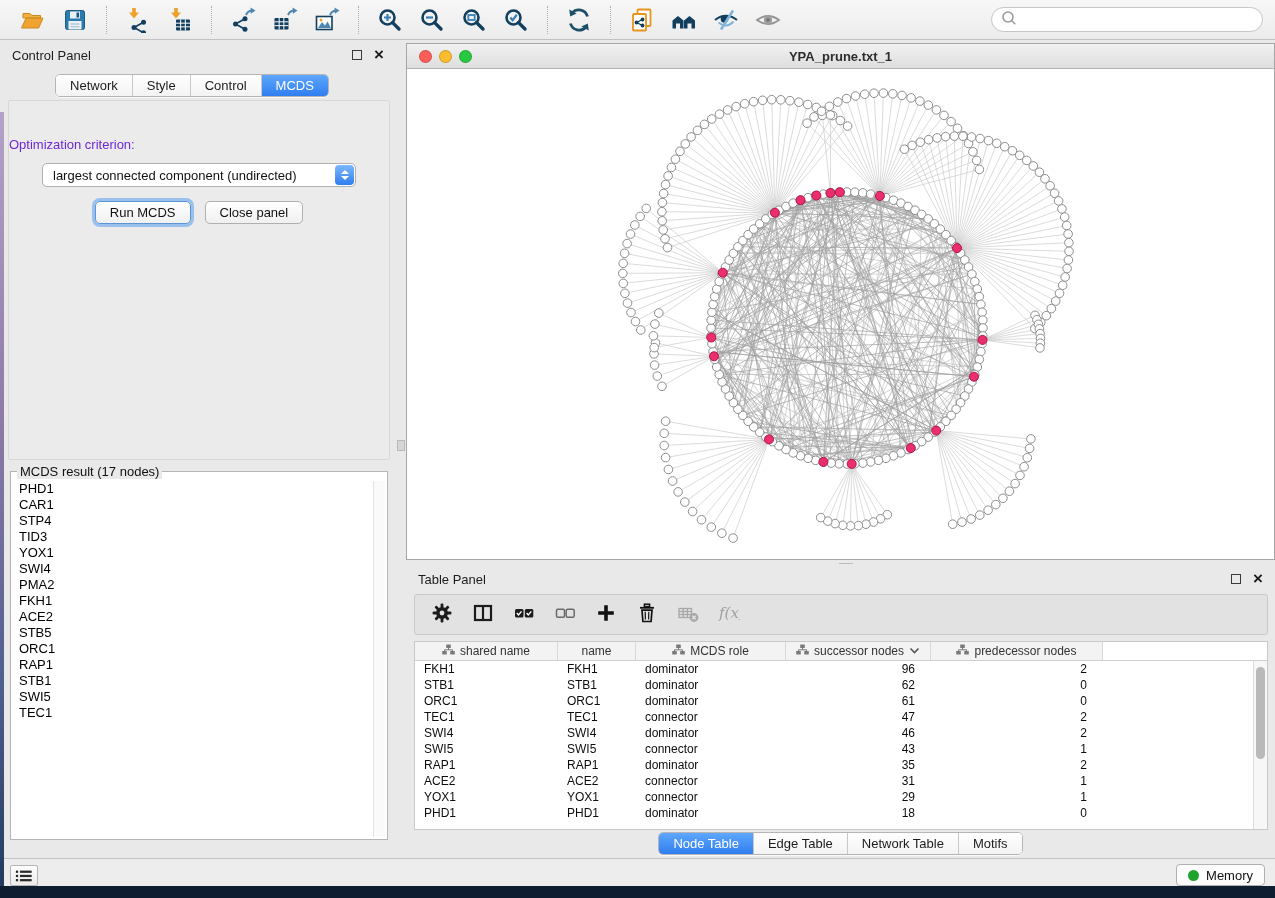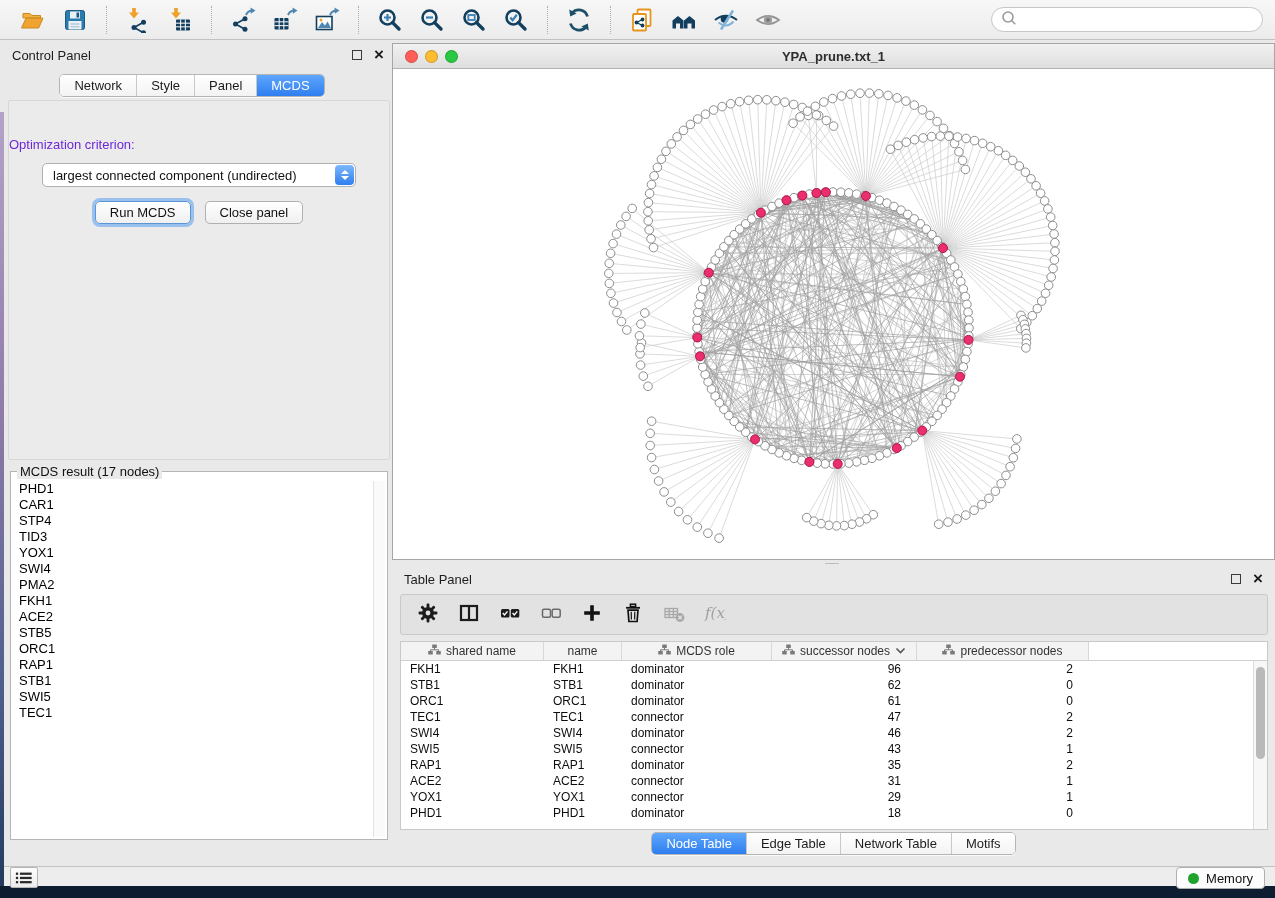--- a/index.html
+++ b/index.html
@@ -60,21 +60,21 @@
   .mcds legend { font-size:13px; color:#111; margin-left:6px; padding:0 3px; background:#e9e9e9; }
   .mcds-inner { position:absolute; left:2px; right:16px; top:0; bottom:2px; overflow:hidden;
     font-size:13px; line-height:16px; color:#000; padding:2px 0 0 6px; }
   .mcds-track { position:absolute; top:2px; bottom:2px; right:2px; width:12px; background:#fafafa; border-left:1px solid #e3e3e3; }
 
   
   .vsplit { position:absolute; left:396px; top:0; width:10px; height:100%; background:#e9e9e9; }
   .vsplit-handle { position:absolute; left:1px; top:400px; width:8px; height:11px; background:#d6d6d6; border:1px solid #b8b8b8; }
 
   
-  .right-col { position:absolute; left:392px; top:0; right:0; height:100%; }
+  .right-col { position:absolute; left:406px; top:0; right:0; height:100%; }
   .network-window { position:absolute; left:0; right:0; top:3px; height:517px; border:1px solid #a6a6a6; background:#fff; }
   .net-titlebar { position:relative; height:25px; background:linear-gradient(#f1f1f1,#dedede);
     border-bottom:1px solid #b3b3b3; display:flex; align-items:center; justify-content:center; }
   .lights { position:absolute; left:12px; top:6px; display:flex; gap:7px; }
   .tl { width:13px; height:13px; border-radius:50%; border:1px solid rgba(0,0,0,.18); }
   .net-title { font-size:13px; font-weight:600; color:#2d2d2d; }
   .net-canvas { position:absolute; top:26px; left:0; right:0; bottom:0; background:#fff; }
   .net-canvas svg { display:block; }
   .hsplit-handle { position:absolute; top:523px; left:433px; width:14px; height:7px; background:#d4d4d4; border:1px solid #bdbdbd; }
 
@@ -88,22 +88,22 @@
   .th { background:#f3f3f3; border-right:1px solid #d8d8d8; display:flex; align-items:center;
     justify-content:center; gap:5px; font-size:12px; color:#333; overflow:hidden; }
   .tp-body .tr { display:flex; height:16px; align-items:center; font-size:12px; color:#0d0d0d; }
   .td { padding:0 9px; overflow:hidden; white-space:nowrap; }
   .td.num { text-align:right; padding-right:16px; }
   .tp-scroll { position:absolute; right:0; top:19px; bottom:0; width:14px; background:#f7f7f7; border-left:1px solid #ddd; }
   .tp-thumb { position:absolute; left:2px; top:6px; width:9px; height:92px; background:#b9b9b9; border-radius:5px; }
   .tp-tabs { position:absolute; bottom:3px; left:0; right:0; display:flex; justify-content:center; }
 
   
-  .statusbar { position:absolute; left:0; bottom:0; right:0; height:20px; background:#ededed;
-    border-top:1px solid #c2c2c2; display:flex; align-items:flex-start; padding:0 10px; }
+  .statusbar { position:absolute; left:0; bottom:0; right:0; height:28px; background:#ededed;
+    border-top:1px solid #c2c2c2; display:flex; align-items:flex-end; padding:0 10px; }
   .list-btn { width:28px; height:21px; border:1px solid #b5b5b5; background:linear-gradient(#fdfdfd,#ececec);
     display:flex; align-items:center; justify-content:center; border-radius:2px; }
   .memory-btn { margin-left:auto; height:22px; display:flex; align-items:center; gap:7px;
     border:1px solid #b0b0b0; background:#fcfcfc; border-radius:4px; padding:0 11px; font-size:13px; color:#111; }
   .mem-dot { width:11px; height:11px; border-radius:50%; }
 </style>
 </head>
 <body>
 
 <div class="app">
@@ -307,21 +307,21 @@
         <span>Control Panel</span>
         <span class="pt-btns">
           <span class="float-btn"></span>
           <span class="close-btn">×</span>
         </span>
       </div>
       <div class="cp-tabs" id="cpTabs">
           <div class="seg">
             <span class="seg-item">Network</span>
             <span class="seg-item">Style</span>
-            <span class="seg-item">Panel</span>
+            <span class="seg-item">Control</span>
             <span class="seg-item active">MCDS</span>
           </div>
         </div>
 
       <div class="cp-box">
         <div class="opt-label">Optimization criterion:</div>
         <div class="dd">
           <span>largest connected component (undirected)</span>
           <span class="dd-stepper">
               <span class="tri-up"></span>

